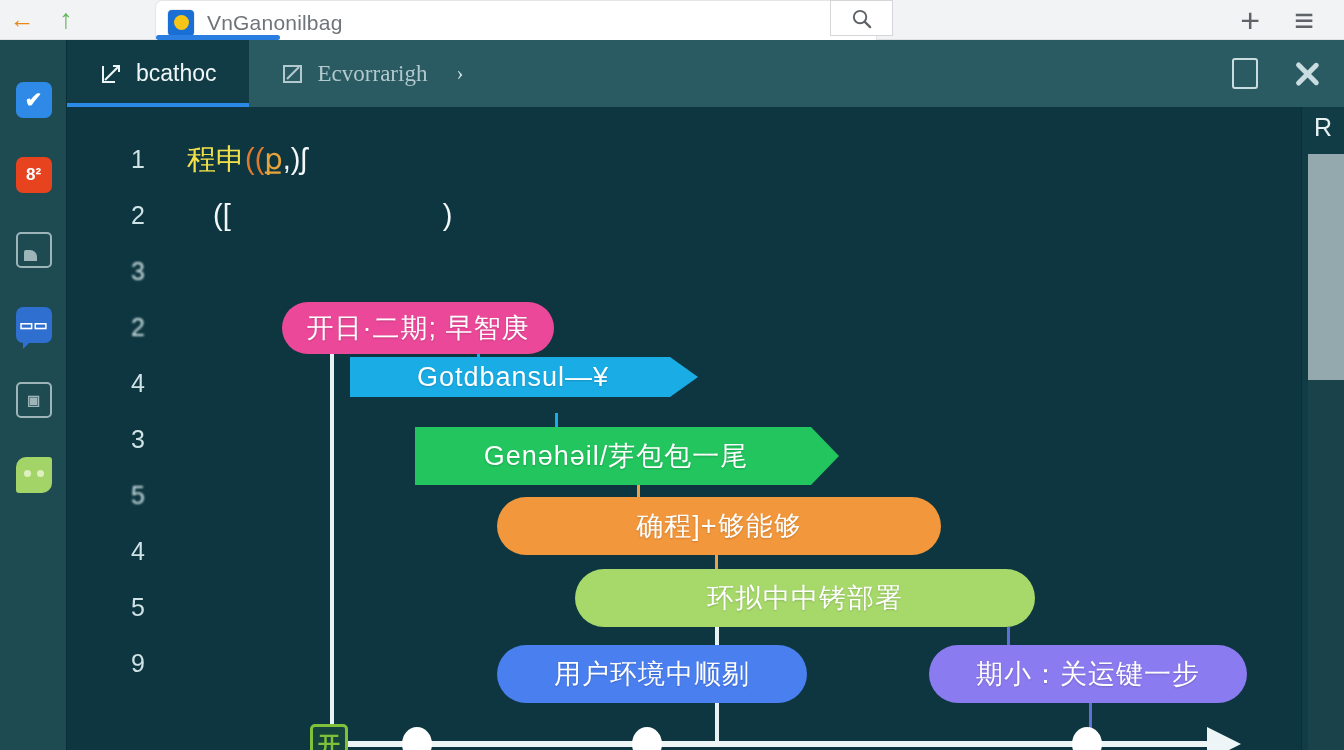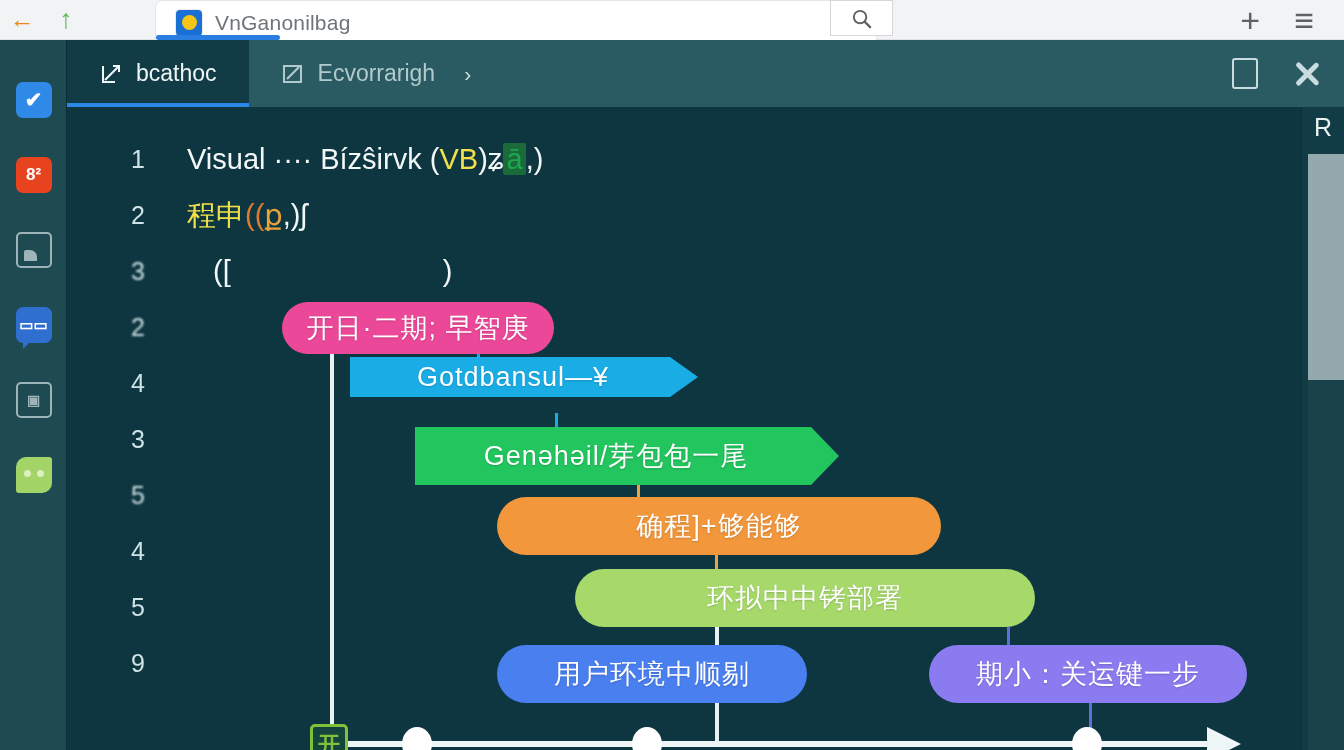--- a/index.html
+++ b/index.html
@@ -25,21 +25,21 @@
   }
   #back-icon { color: #e8871a; font-weight: bold; }
   #up-icon { color: #62b85a; font-weight: bold; font-size: 27px; }
 
   #tab-strip {
     position: absolute; left: 155px; top: 0;
     width: 722px; height: 44px;
     background: #ffffff;
     border-radius: 7px 7px 0 0;
     display: flex; align-items: center;
-    padding-left: 20px;
+    padding-left: 12px;
     border: 1px solid #e3e5e7;
     border-bottom: none;
   }
   #tab-favicon {
     width: 26px; height: 26px; border-radius: 4px;
     background: #1a6fd4;
     display: flex; align-items: center; justify-content: center;
     flex: none;
     box-shadow: 0 0 0 1px rgba(0,0,0,.08);
   }
@@ -123,21 +123,21 @@
   .etab {
     display: flex; align-items: center; gap: 13px;
     padding: 0 32px;
     font-size: 23px; position: relative;
   }
   #tab-active-editor { background: #123c45; color: #eef6f7; }
   #tab-active-editor::after {
     content: ""; position: absolute; left: 0; bottom: 0;
     width: 100%; height: 4px; background: #2b8ae8;
   }
-  #tab-inactive-editor { color: #b2c9cd; }
+  #tab-inactive-editor { color: #b2c9cd; font-family: Liberation Serif, serif; }
   .etab-icon { width: 24px; height: 24px; flex: none; }
   #chevron-right-tab { color: #cfe0e3; font-size: 21px; margin-left: 16px; }
   #editor-tab-actions {
     position: absolute; right: 22px; top: 0; height: 67px;
     display: flex; align-items: center; gap: 34px;
   }
   #split-editor-icon { width: 26px; height: 31px; border: 2.6px solid #c9dce0; border-radius: 3px; }
   #close-all-icon { width: 30px; height: 30px; position: relative; }
   #close-all-icon i { position: absolute; left: 13px; top: 0; width: 4.5px; height: 30px; background: #c9dce0; border-radius: 3px; }
   #close-all-icon i:nth-child(1) { transform: rotate(45deg); }
@@ -337,23 +337,20 @@
       <div class="ln blurry">2</div>
       <div class="ln">4</div>
       <div class="ln">3</div>
       <div class="ln blurry">5</div>
       <div class="ln">4</div>
       <div class="ln">5</div>
       <div class="ln">9</div>
     </div>
 
     <div id="code-lines">
-      <div class="code-line">
-        <span class="c-white">Visual ···· Bízŝirvk </span><span class="c-paren">(</span><span class="c-yellow">VB</span><span class="c-paren">)ʑ</span><span class="c-green-chip">ā</span><span class="c-paren">,)</span>
-      </div>
       <div class="code-line blur1">
         <span class="c-yellow">程申</span><span class="c-orange-paren">((</span><span class="c-orange">ք</span><span class="c-white">,)ʃ</span>
       </div>
       <div class="code-line">
         <span class="c-white" style="margin-left:26px">([</span><span style="display:inline-block;width:212px"></span><span class="c-white">)</span>
       </div>
     </div>
 
     <div id="flow-diagram">
 

